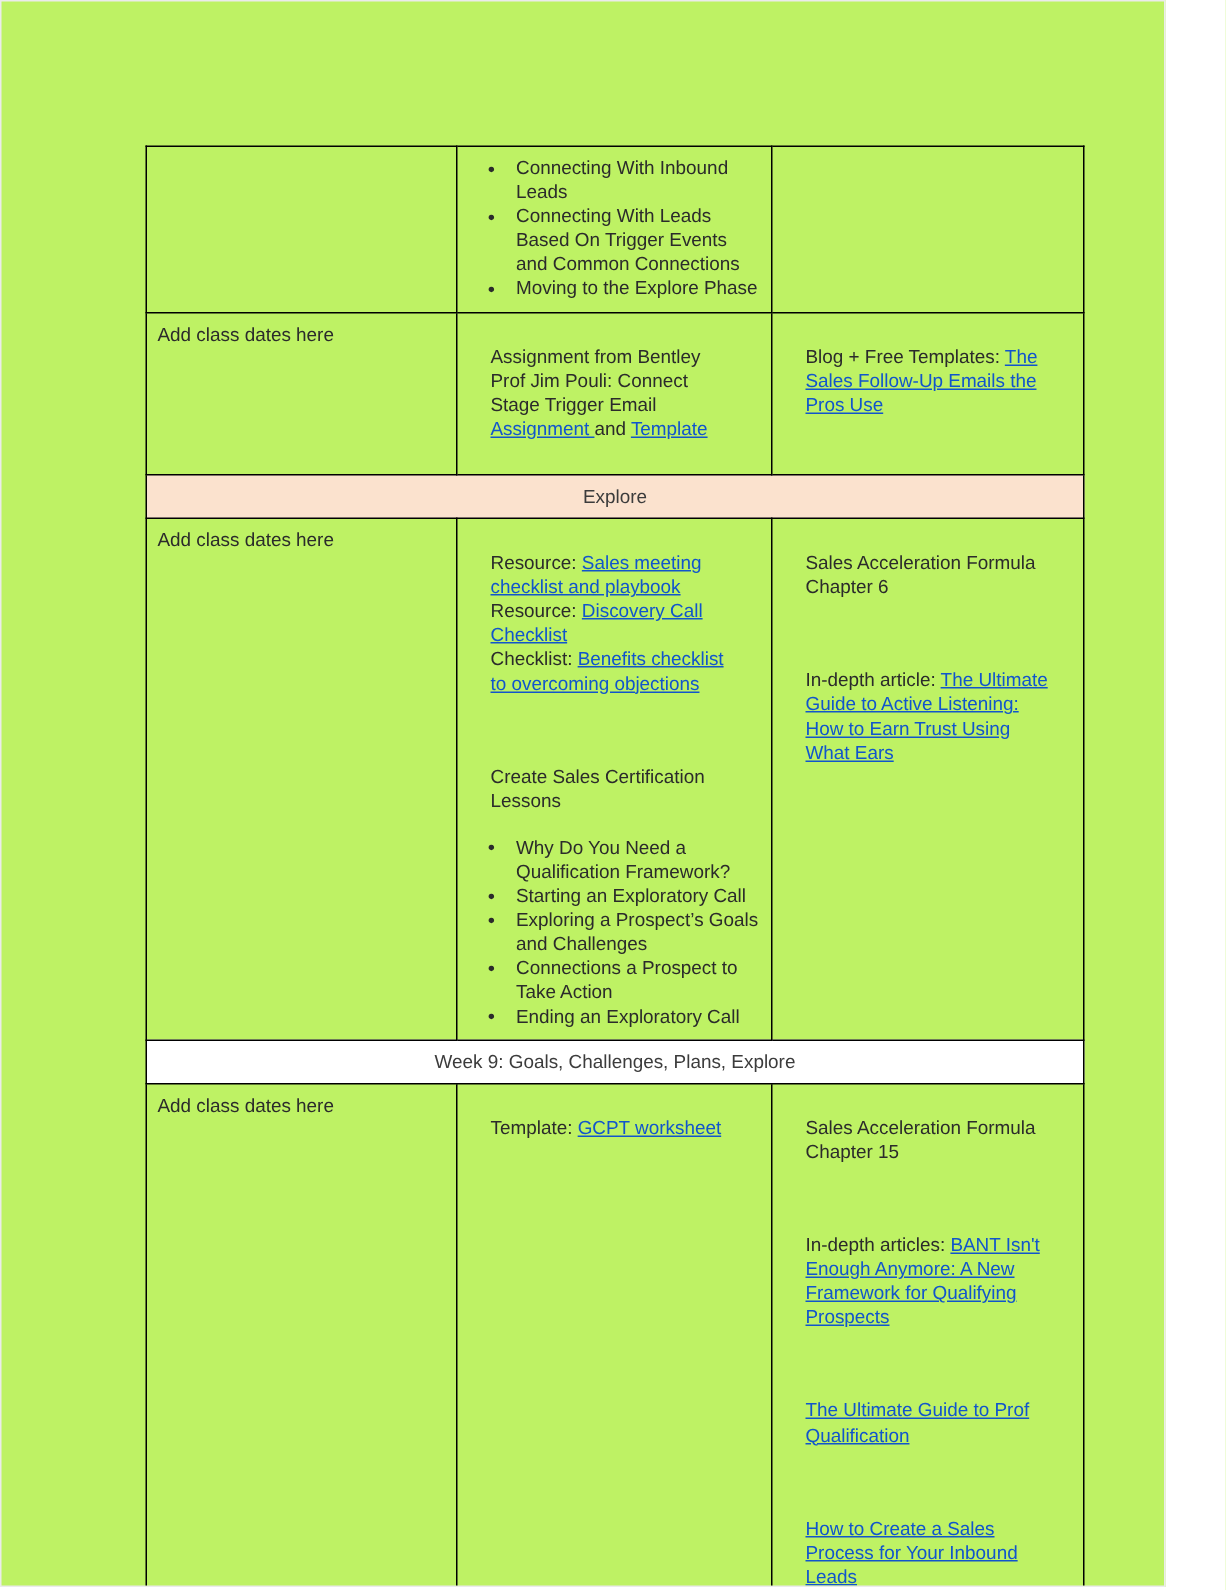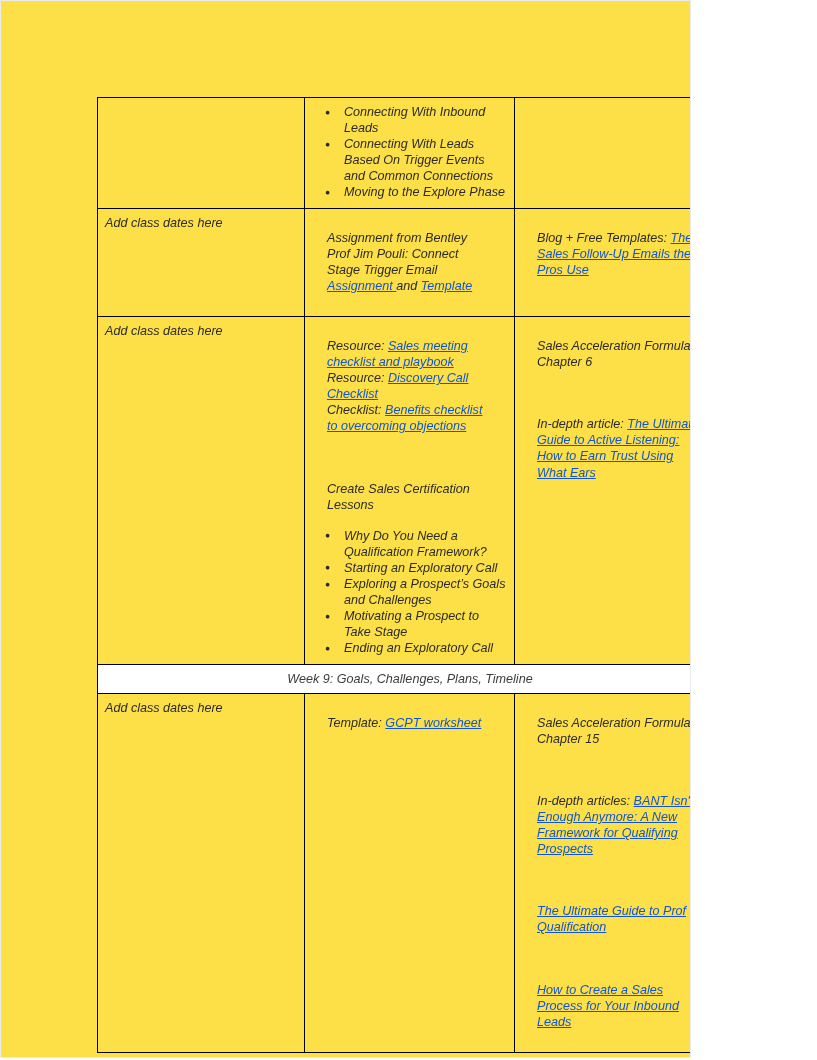--- a/index.html
+++ b/index.html
@@ -9,27 +9,26 @@
     background: #ffffff;
   }
   body {
     width: 817px;
     height: 1060px;
     font-family: "Liberation Sans", sans-serif;
     -webkit-font-smoothing: antialiased;
   }
   .page {
     position: relative;
-    width: 691px;
+    width: 777px;
     height: 1058px;
-    background: #fde047;
+    background: #bef264;
     border: 1px solid #ebebeb;
     box-sizing: border-box;
     overflow: hidden;
-    font-style: italic;
   }
   .doc-table {
     position: absolute;
     left: 96px;
     top: 96px;
     width: 625px;
     border-collapse: collapse;
     table-layout: fixed;
   }
   .doc-table td {
@@ -122,45 +121,48 @@
       <tr>
         <td>Add class dates here</td>
         <td>
           <p class="cell-p"><span>Assignment from Bentley Prof Jim Pouli: Connect Stage Trigger Email </span><a class="doclink">Assignment </a><span>and </span><a class="doclink">Template</a></p>
         </td>
         <td>
           <p class="cell-p"><span>Blog + Free Templates: </span><a class="doclink">The Sales Follow-Up Emails the Pros Use</a></p>
         </td>
       </tr>
 
+      <tr>
+        <td class="section-row" colspan="3">Explore</td>
+      </tr>
 
 
       <tr>
         <td>Add class dates here</td>
         <td>
           <p class="cell-p"><span>Resource: </span><a class="doclink">Sales meeting checklist and playbook</a><br><span>Resource: </span><a class="doclink">Discovery Call Checklist</a><br><span>Checklist: </span><a class="doclink">Benefits checklist to overcoming objections</a></p>
           <div class="blank-line"></div>
           <p class="cell-p">Create Sales Certification Lessons</p>
           <ul class="bullets">
             <li>Why Do You Need a Qualification Framework?</li>
             <li>Starting an Exploratory Call</li>
             <li>Exploring a Prospect’s Goals and Challenges</li>
-            <li>Motivating a Prospect to Take Stage</li>
+            <li>Connections a Prospect to Take Action</li>
             <li>Ending an Exploratory Call</li>
           </ul>
         </td>
         <td>
           <p class="cell-p">Sales Acceleration Formula Chapter 6</p>
           <div class="blank-line"></div>
           <p class="cell-p"><span>In-depth article: </span><a class="doclink">The Ultimate Guide to Active Listening: How to Earn Trust Using What Ears</a></p>
         </td>
       </tr>
 
       <tr>
-        <td class="week-row" colspan="3">Week 9: Goals, Challenges, Plans, Timeline</td>
+        <td class="week-row" colspan="3">Week 9: Goals, Challenges, Plans, Explore</td>
       </tr>
 
       <tr>
         <td>Add class dates here</td>
         <td>
           <p class="cell-p"><span>Template: </span><a class="doclink">GCPT worksheet</a></p>
         </td>
         <td>
           <p class="cell-p">Sales Acceleration Formula Chapter 15</p>
           <div class="blank-line"></div>

